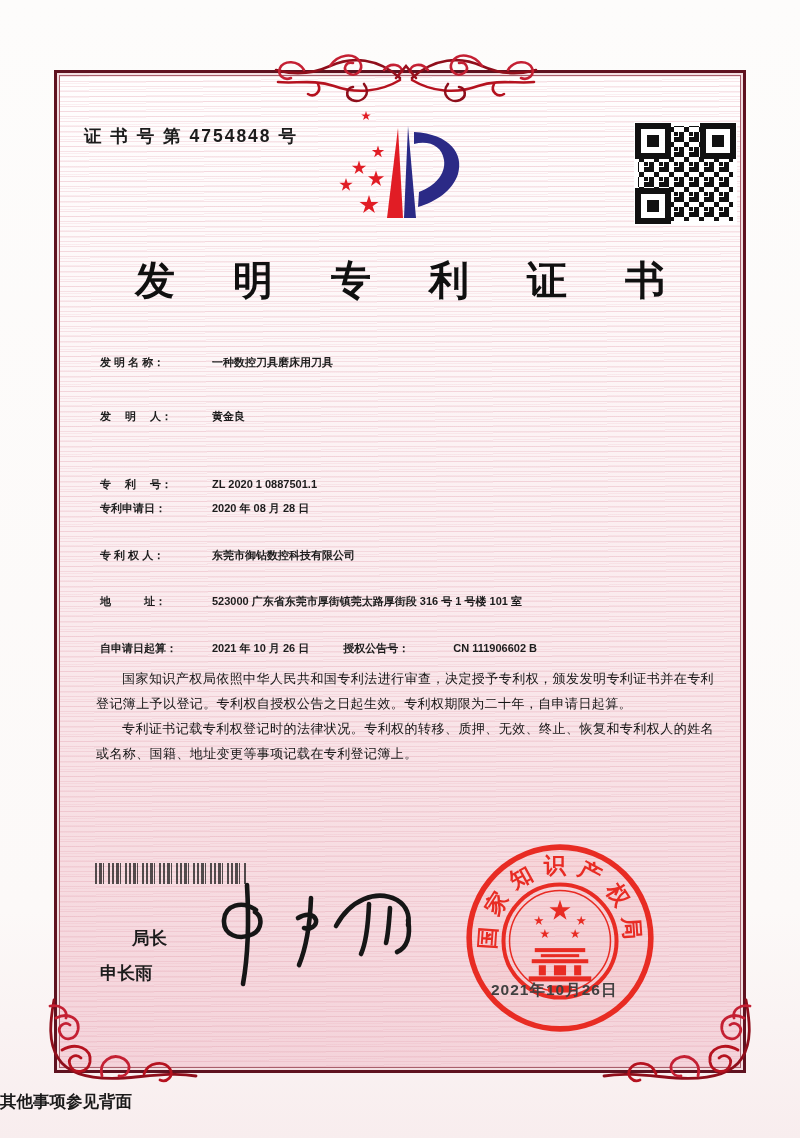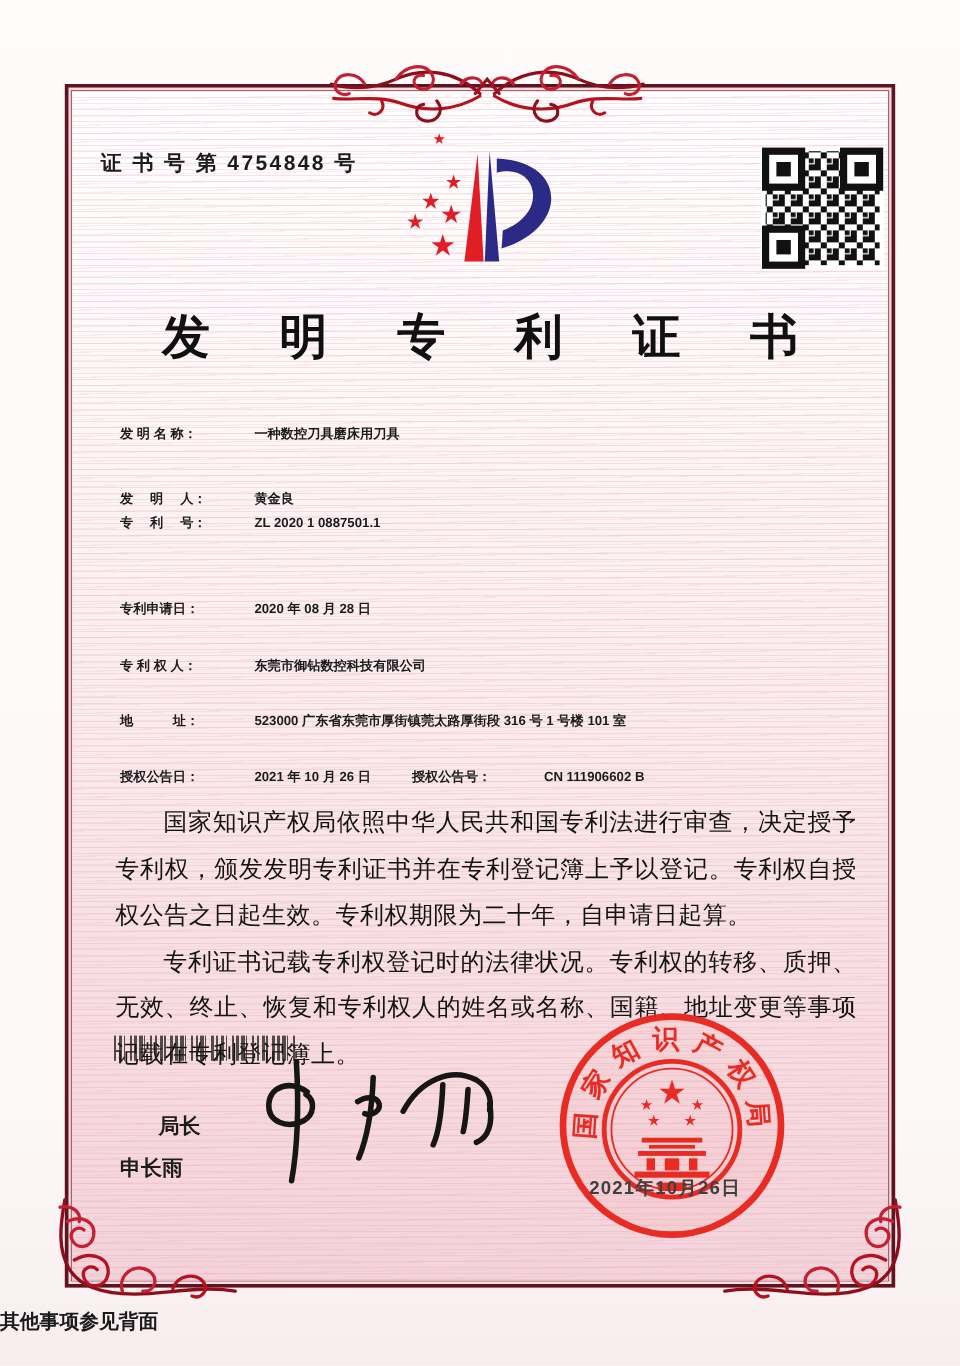--- a/index.html
+++ b/index.html
@@ -32,21 +32,21 @@
     letter-spacing:24px;text-indent:24px;color:#101010;
   }
   .field-row{left:100px;width:620px;font-size:11px;font-weight:bold;line-height:21px;}
   .field-label{display:inline-block;min-width:112px;vertical-align:top;}
   .field-value{display:inline-block;vertical-align:top;max-width:500px;}
   .row-double{display:flex;}
   .pair2{margin-left:34px;}
   .pair2 .field-label{min-width:110px;}
   .paragraphs{
     left:96px;top:666px;width:618px;
-    font-family:"DejaVu Serif", serif;font-size:20px;line-height:1.93;
+    font-family:"DejaVu Serif", serif;font-size:13px;line-height:1.93;
     letter-spacing:0.4px;color:#141414;
   }
   .paragraphs p{margin:0;text-indent:2em;text-align:justify;}
   .barcode{
     left:95px;top:863px;width:152px;height:21px;opacity:.75;
     background:repeating-linear-gradient(90deg,
       #1b1b1b 0 2px, transparent 2px 4px,
       #1b1b1b 4px 7px, transparent 7px 8px,
       #1b1b1b 8px 9px, transparent 9px 13px,
       #1b1b1b 13px 15px, transparent 15px 17px);
@@ -140,35 +140,35 @@
   </svg>
 
   <div class="abs title">发 明 专 利 证 书</div>
 
   <div class="abs field-row" style="top:352px;">
     <span class="field-label">发 明 名 称：</span><span class="field-value">一种数控刀具磨床用刀具</span>
   </div>
   <div class="abs field-row" style="top:406px;">
     <span class="field-label">发　 明　 人：</span><span class="field-value">黄金良</span>
   </div>
-  <div class="abs field-row" style="top:426px;">
+  <div class="abs field-row" style="top:474px;">
     <span class="field-label">专　 利　 号：</span><span class="field-value">ZL 2020 1 0887501.1</span>
   </div>
   <div class="abs field-row" style="top:498px;">
     <span class="field-label">专利申请日：</span><span class="field-value">2020 年 08 月 28 日</span>
   </div>
   <div class="abs field-row" style="top:545px;">
     <span class="field-label">专 利 权 人：</span><span class="field-value">东莞市御钻数控科技有限公司</span>
   </div>
   <div class="abs field-row" style="top:591px;">
     <span class="field-label">地　　　址：</span><span class="field-value" style="max-width:498px;">523000 广东省东莞市厚街镇莞太路厚街段 316 号 1 号楼 101 室</span>
   </div>
   <div class="abs field-row row-double" style="top:638px;">
     <span>
-      <span class="field-label">授权公告日：</span><span class="field-value">2021 年 10 月 26 日</span>
+      <span class="field-label">自申请日起算：</span><span class="field-value">2021 年 10 月 26 日</span>
     </span>
     <span class="pair2">
       <span class="field-label">授权公告号：</span><span class="field-value">CN 111906602 B</span>
     </span>
   </div>
 
   <div class="abs paragraphs">
     <p>国家知识产权局依照中华人民共和国专利法进行审查，决定授予专利权，颁发发明专利证书并在专利登记簿上予以登记。专利权自授权公告之日起生效。专利权期限为二十年，自申请日起算。</p>
     <p>专利证书记载专利权登记时的法律状况。专利权的转移、质押、无效、终止、恢复和专利权人的姓名或名称、国籍、地址变更等事项记载在专利登记簿上。</p>
   </div>

